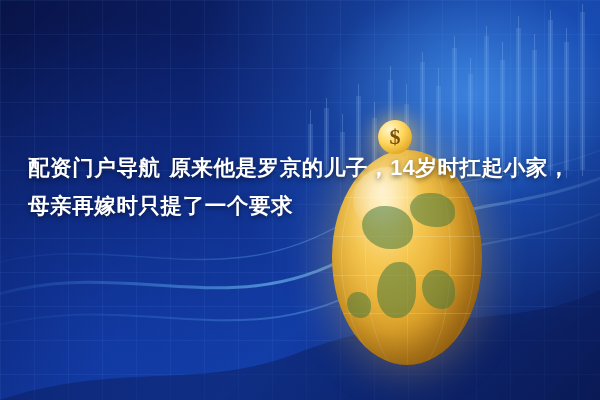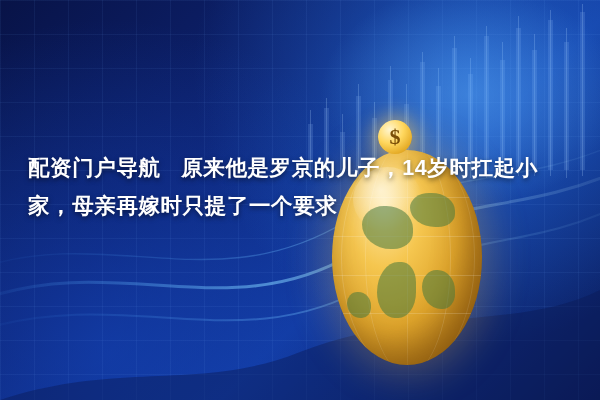--- a/index.html
+++ b/index.html
@@ -140,21 +140,21 @@
     padding: 0 28px;
     box-sizing: border-box;
     color: #ffffff;
     font-size: 21.5px;
     font-weight: bold;
     line-height: 1.75;
     letter-spacing: 0.6px;
     text-shadow: 0 2px 5px rgba(0,0,0,0.55);
   }
   .headline .lead {
-    margin-right: 14px;
+    margin-right: 2px;
   }
 </style>
 </head>
 <body>
 
 <div class="stage">
 
   <div class="bg-base"></div>
   <div class="bg-grid"></div>
 

